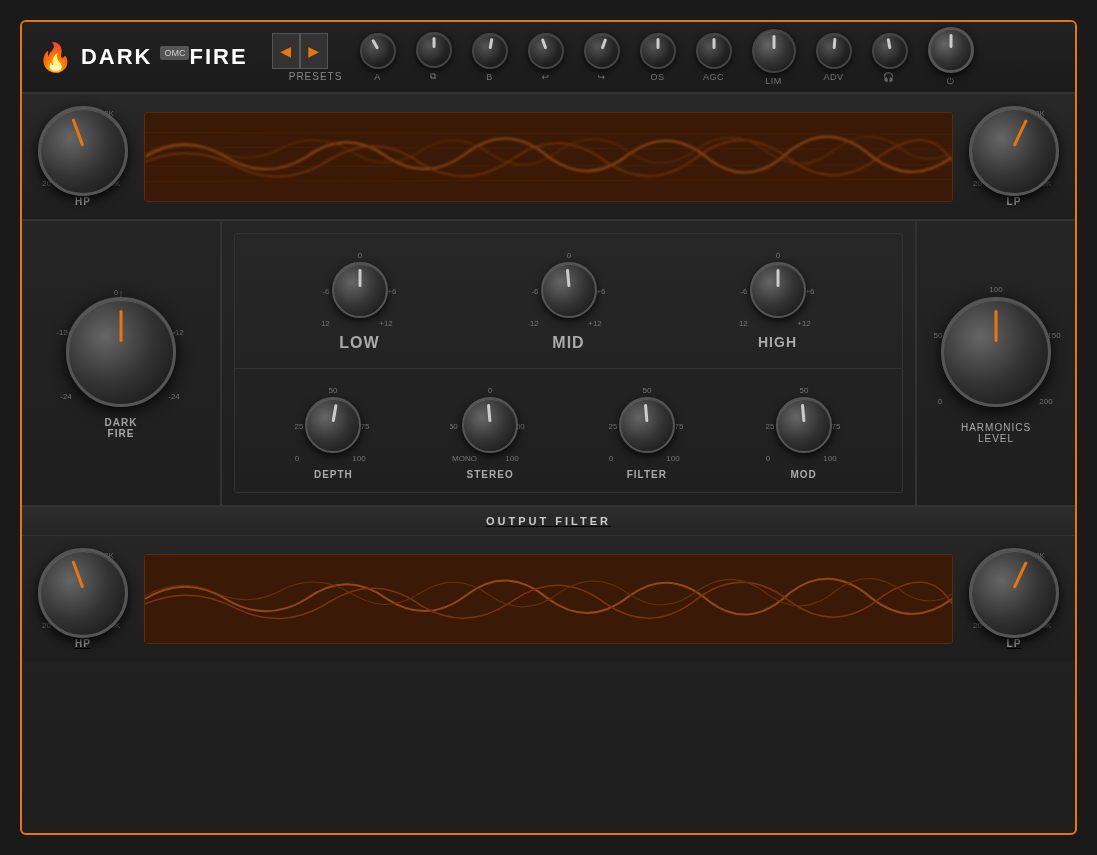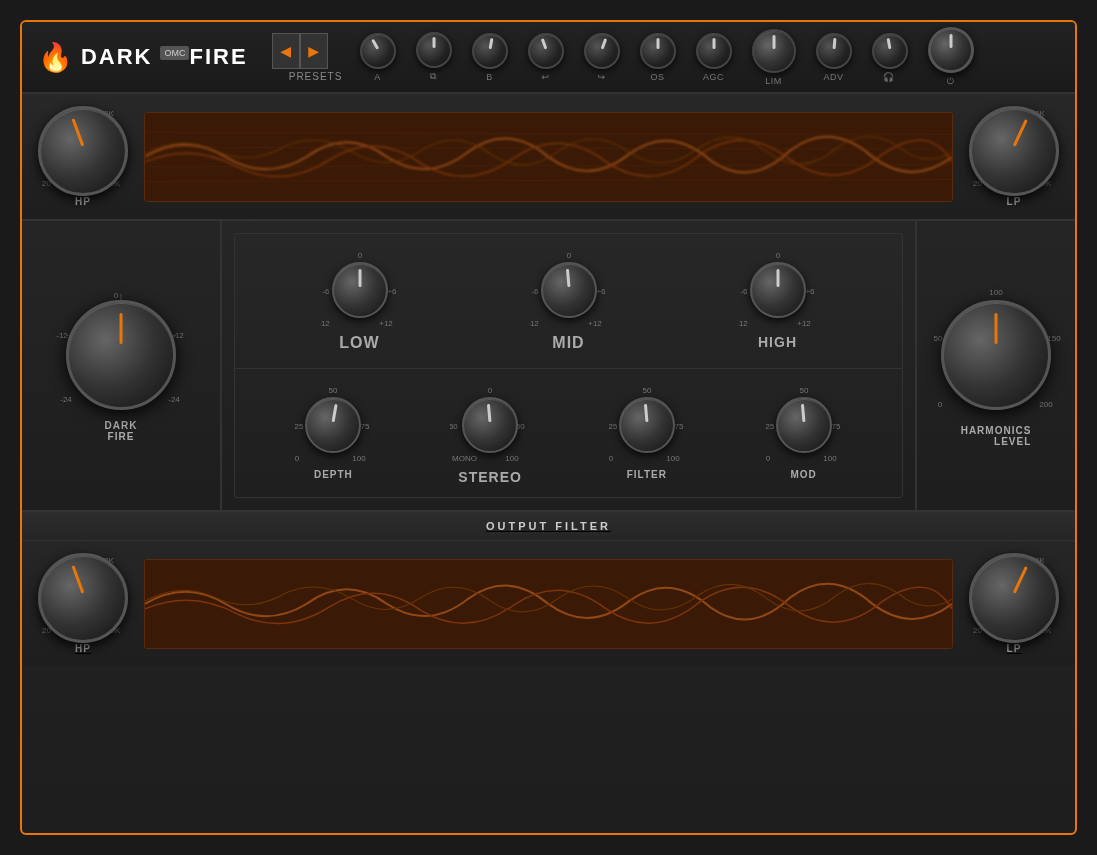--- a/index.html
+++ b/index.html
@@ -603,21 +603,21 @@
                 <text x="40" y="8" fill="#777" font-size="8" text-anchor="middle">0</text>
                 <text x="2" y="44" fill="#777" font-size="8" text-anchor="middle">-50</text>
                 <text x="68" y="44" fill="#777" font-size="8" text-anchor="middle">+50</text>
                 <text x="2" y="76" fill="#777" font-size="8" text-anchor="start">MONO</text>
                 <text x="62" y="76" fill="#777" font-size="8" text-anchor="middle">100</text>
               </svg>
               <div class="knob knob-medium">
                 <div class="knob-indicator knob-indicator-white" style="transform:translateX(-50%) rotate(-5deg);"></div>
               </div>
             </div>
-            <span style="color:#aaa;font-size:14px;letter-spacing:1px;font-weight:bold;">STEREO</span>
+            <span style="color:#aaa;font-size:10px;letter-spacing:1px;font-weight:bold;">STEREO</span>
           </div>
 
           <div class="effect-knob-group">
             <div style="position:relative;width:80px;height:80px;display:flex;align-items:center;justify-content:center;">
               <svg style="position:absolute;inset:0;width:100%;height:100%;" viewBox="0 0 80 80">
                 <text x="40" y="8" fill="#777" font-size="8" text-anchor="middle">50</text>
                 <text x="6" y="44" fill="#777" font-size="8" text-anchor="middle">25</text>
                 <text x="72" y="44" fill="#777" font-size="8" text-anchor="middle">75</text>
                 <text x="4" y="76" fill="#777" font-size="8" text-anchor="middle">0</text>
                 <text x="66" y="76" fill="#777" font-size="8" text-anchor="middle">100</text>
@@ -655,21 +655,21 @@
             <text x="70" y="10" fill="#777" font-size="8" text-anchor="middle">100</text>
             <text x="12" y="56" fill="#777" font-size="8" text-anchor="middle">50</text>
             <text x="128" y="56" fill="#777" font-size="8" text-anchor="middle">150</text>
             <text x="14" y="122" fill="#777" font-size="8" text-anchor="middle">0</text>
             <text x="120" y="122" fill="#777" font-size="8" text-anchor="middle">200</text>
           </svg>
           <div class="knob knob-xlarge">
             <div class="knob-indicator" style="transform:translateX(-50%) rotate(0deg);height:30%;"></div>
           </div>
         </div>
-        <span style="color:#aaa;font-size:10px;letter-spacing:1px;font-weight:bold;text-align:right;">
+        <span style="color:#aaa;font-size:10px;letter-spacing:1px;font-weight:normal;text-align:center;">
           <span>HARMONICS</span><br>
           <span>LEVEL</span>
         </span>
       </div>
     </div>
   </div>
 
   <div class="output-filter-section">
     <div class="section-header">OUTPUT FILTER</div>
     <div class="filter-row">

